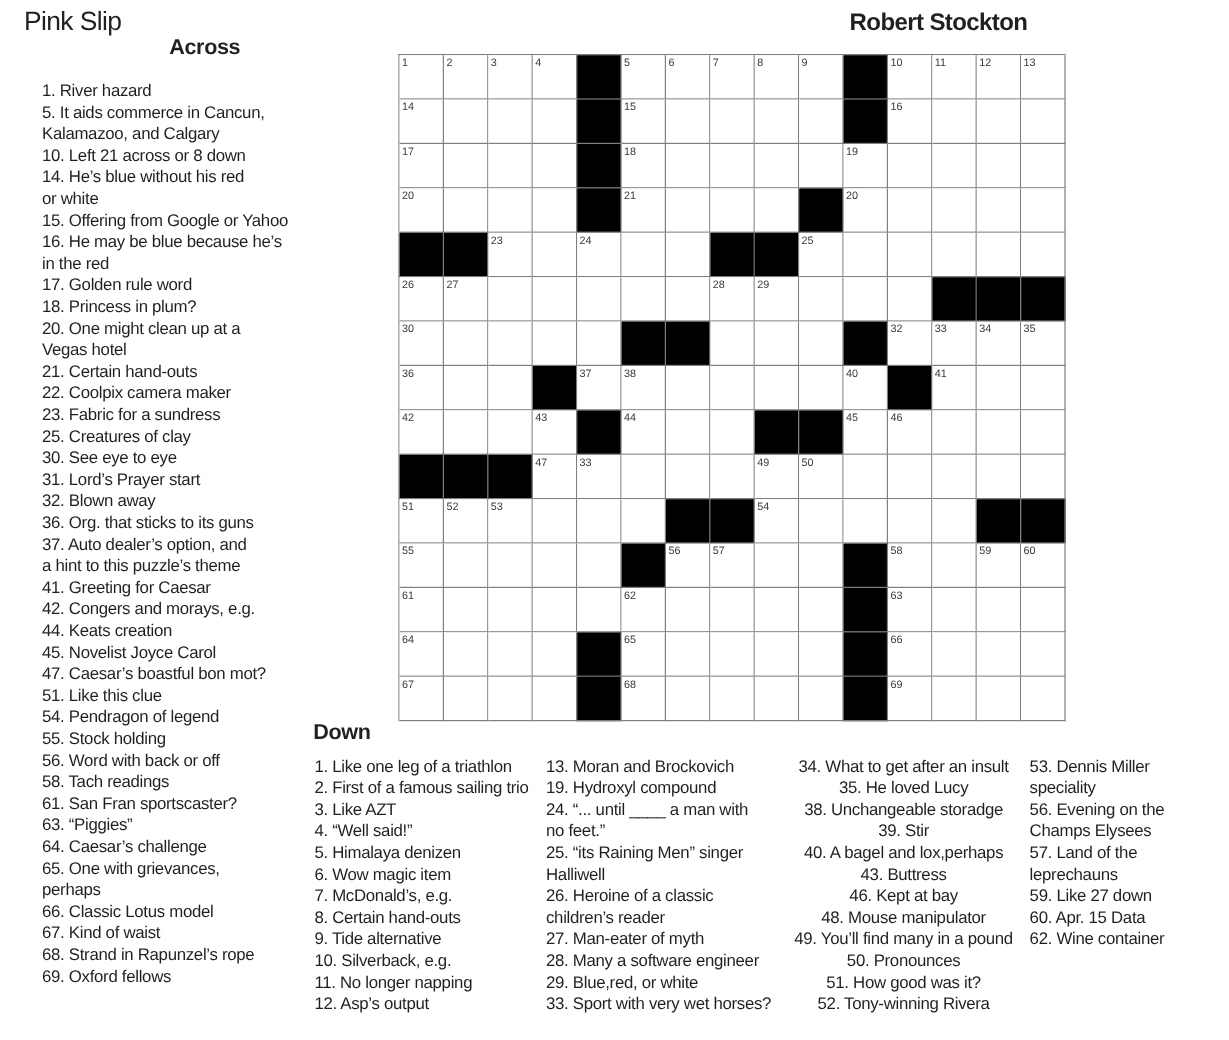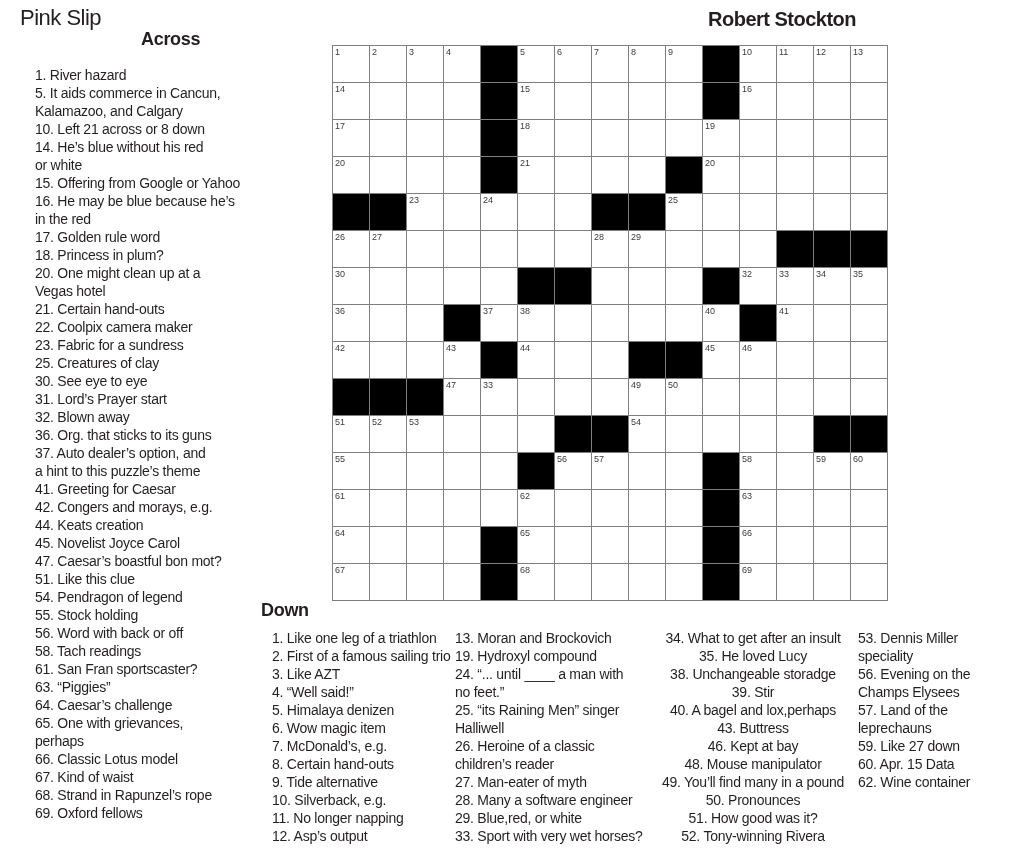--- a/index.html
+++ b/index.html
@@ -6,21 +6,21 @@
   body{
     width:1024px;height:867px;position:relative;overflow:hidden;
     font-family:"Liberation Sans", sans-serif;color:#231f20;
   }
   #title{position:absolute;left:20px;top:5px;font-size:22px;font-weight:normal;letter-spacing:-0.5px;}
   #author{position:absolute;left:708px;top:8px;font-size:20px;font-weight:bold;letter-spacing:-0.5px;}
   #across-heading{position:absolute;left:141px;top:29px;font-size:18px;font-weight:bold;letter-spacing:-0.3px;}
   #down-heading{position:absolute;left:261px;top:600px;font-size:18px;font-weight:bold;letter-spacing:-0.3px;}
   .clue-list{position:absolute;font-size:14px;line-height:18px;letter-spacing:-0.25px;}
   #across-list{left:35px;top:50px;width:295px;margin-top:16px;}
-  #down-col-1{left:272px;top:629px;width:192px;}
+  #down-col-1{left:262px;top:629px;width:192px;}
   #down-col-2{left:455px;top:629px;width:194px;}
   #down-col-3{left:650px;top:629px;width:206px;text-align:center;}
   #down-col-4{left:858px;top:629px;width:160px;}
   .clue{white-space:pre-line;}
   #grid{
     position:absolute;left:332px;top:45px;
     display:grid;grid-template-columns:repeat(15,37px);grid-auto-rows:37px;
     border-top:1px solid #7f7f7f;border-left:1px solid #7f7f7f;
   }
   .cell{

